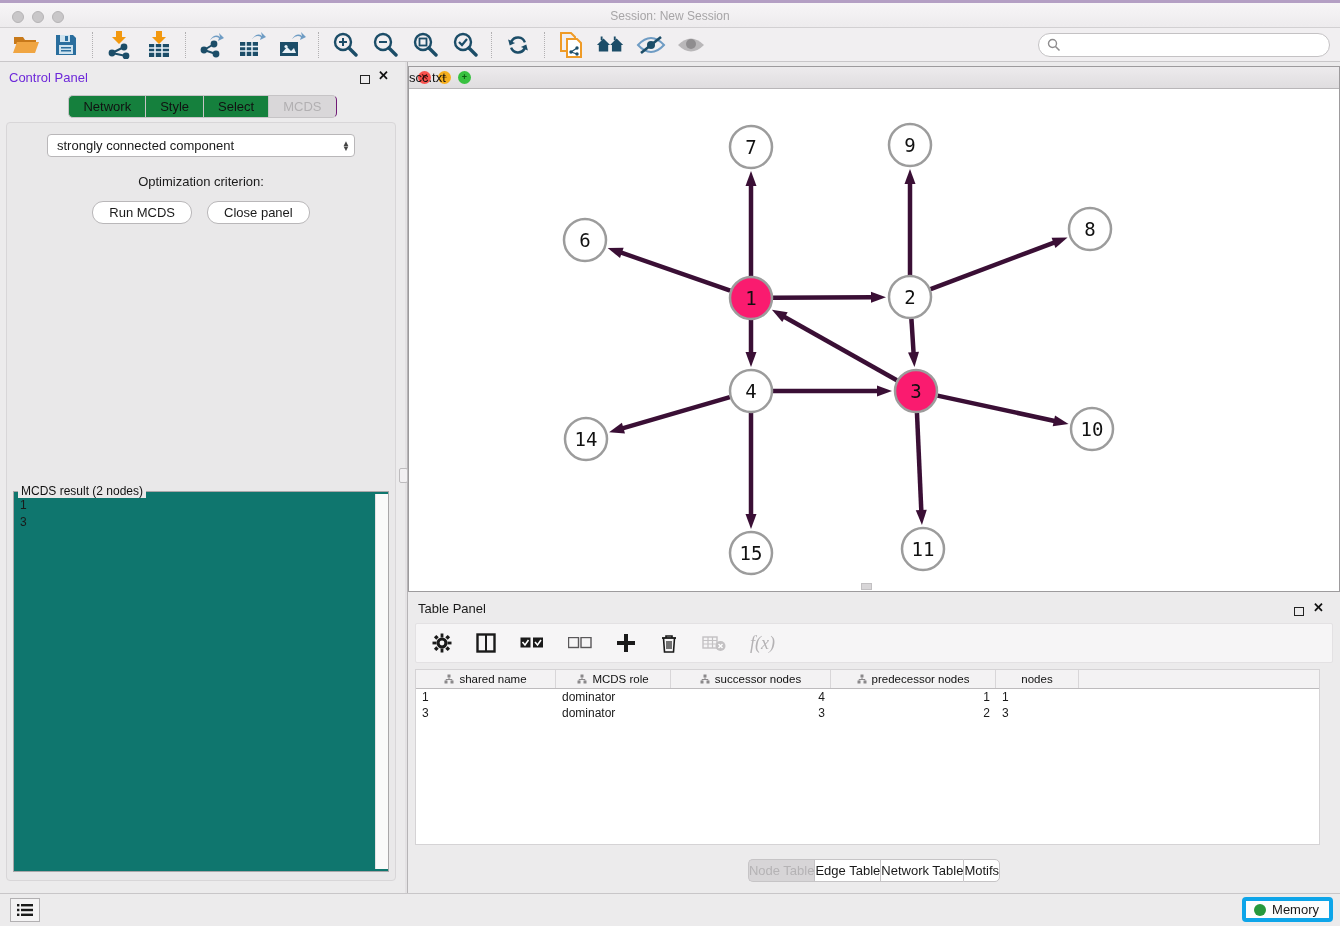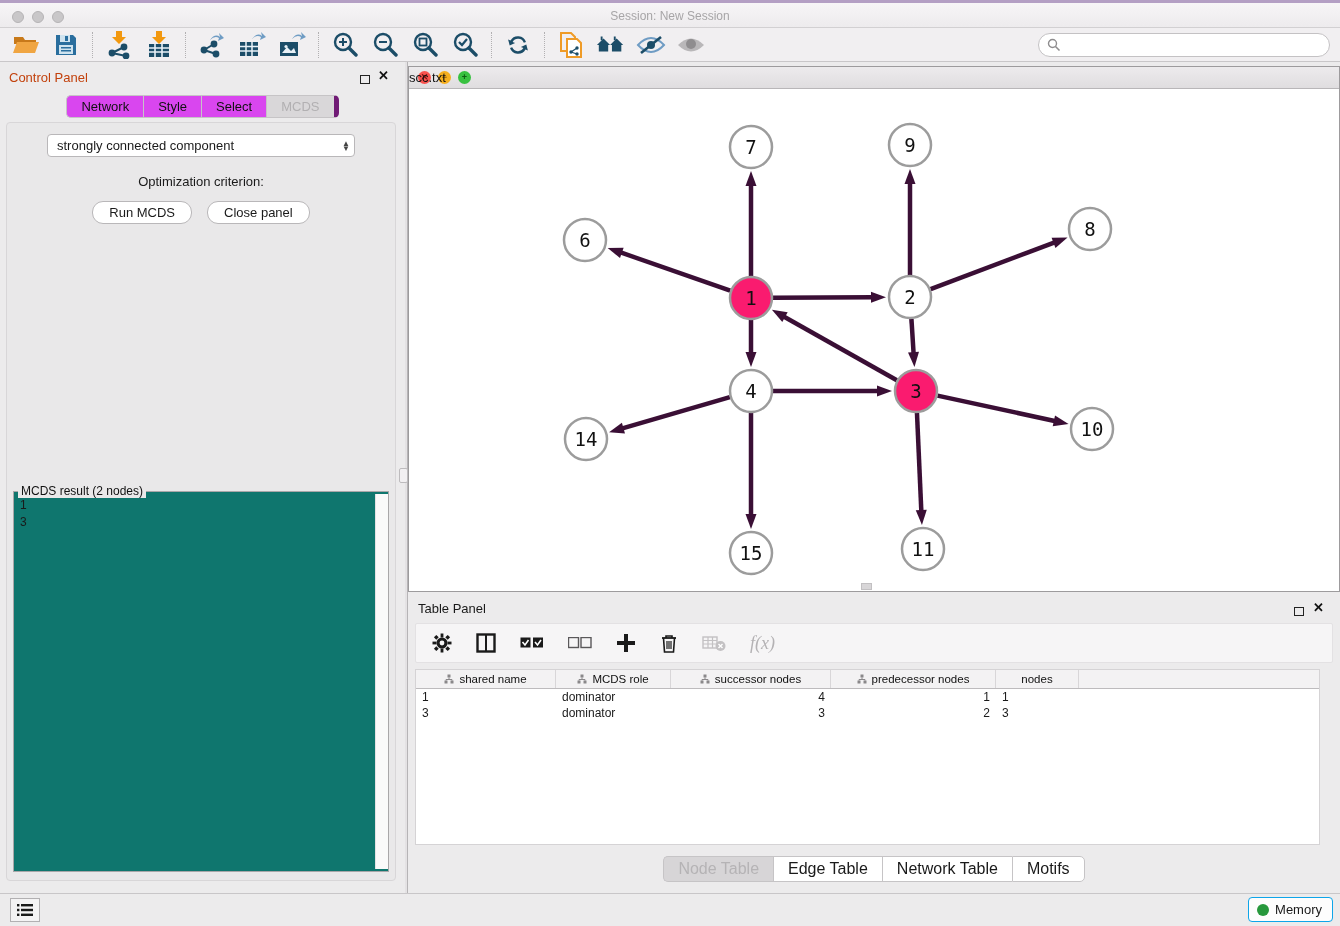--- a/index.html
+++ b/index.html
@@ -21,27 +21,27 @@
     background:#f1eff1; border-bottom:1px solid #c9c7c9; display:flex; align-items:center; }
   .tb-btn { width:30px; height:28px; margin:0 5px; display:flex; align-items:center; justify-content:center; }
   .tb-sep { width:1px; height:26px; margin:0 6px; border-left:1px dotted #b2b0b2; }
   #search-box { position:absolute; right:10px; top:5px; width:292px; height:24px;
     background:#fff; border:1px solid #c4c2c4; border-radius:12px; display:flex; align-items:center; padding-left:8px; }
   #search-box input { border:none; outline:none; flex:1; font-size:12px; background:transparent; }
 
   
   #control-panel { position:absolute; left:0; top:62px; width:405px; height:831px; background:#ecebec; }
   #cp-header { position:absolute; left:0; top:0; width:100%; height:28px; }
-  #cp-title { position:absolute; left:9px; top:8px; font-size:13px; color:#c2410c; }
+  #cp-title { position:absolute; left:9px; top:8px; font-size:13px; color:#6d28d9; }
   .panel-float { width:10px; height:9px; border:1.5px solid #222; display:inline-block; }
   .panel-close { font-size:13px; font-weight:bold; color:#111; line-height:10px; }
   #cp-tabs { position:absolute; left:0; top:33px; width:100%; display:flex; justify-content:center; }
-  .cp-tab { font-size:13px; padding:3px 14px; background:#d946ef; border:1px solid #c6c4c6; border-right:none; color:#111; }
+  .cp-tab { font-size:13px; padding:3px 14px; background:#15803d; border:1px solid #c6c4c6; border-right:none; color:#111; }
   .cp-tab:first-child { border-radius:5px 0 0 5px; }
-  .cp-tab:last-child { border-radius:0 5px 5px 0; border-right:5px solid #701a75; }
+  .cp-tab:last-child { border-radius:0 5px 5px 0; border-right:1px solid #701a75; }
   .cp-tab.active { background:#d9d7d9; color:#b2b0b2; }
   #cp-body { position:absolute; left:6px; right:9px; top:60px; bottom:12px;
     background:#e9e8e9; border:1px solid #d8d6d8; border-radius:4px; }
   #opt-label { margin-top:17px; text-align:center; font-size:13px; }
   #opt-select { margin:11px auto 0; width:308px; height:23px; background:#fff;
     border:1px solid #b9b7b9; border-radius:4px; display:flex; align-items:center; padding:0 4px 0 9px; }
   #opt-select span.val { flex:1; font-size:13px; }
   .stepper { display:flex; flex-direction:column; align-items:center; line-height:5px; font-size:8px; color:#444; }
   #cp-buttons { margin-top:12px; display:flex; justify-content:center; gap:15px; }
   .cp-btn { height:23px; padding:0 16px; background:#fff; border:1px solid #b9b7b9;
@@ -81,32 +81,32 @@
   #fx-label { font-family:"Liberation Serif", serif; font-style:italic; font-size:18px; color:#b4b2b4; }
   #tp-table { position:absolute; left:7px; right:20px; top:74px; height:176px; background:#fff;
     border:1px solid #d5d3d5; overflow:hidden; }
   #tp-head { display:flex; height:19px; border-bottom:1px solid #bdbbbd; background:#f3f2f3; }
   .th { display:flex; align-items:center; justify-content:center; gap:5px; font-size:11.5px;
     border-right:1px solid #d8d6d8; color:#111; }
   .tr { display:flex; height:16px; font-size:12px; align-items:center; }
   .td { padding:0 6px; overflow:hidden; white-space:nowrap; }
   .td.num { text-align:right; }
   #tp-tabs { position:absolute; left:0; bottom:8px; width:100%; display:flex; justify-content:center; }
-  .tp-tab { font-size:16px; padding:3px 14px; background:#fff; border:1px solid #c6c4c6; border-right:none; }
+  .tp-tab { font-size:13px; padding:3px 0; background:#fff; border:1px solid #c6c4c6; border-right:none; }
   .tp-tab:first-child { border-radius:5px 0 0 5px; }
   .tp-tab:last-child { border-radius:0 5px 5px 0; border-right:1px solid #c6c4c6; }
   .tp-tab.active { background:#d7d5d7; color:#b5b3b5; }
 
   
   #statusbar { position:absolute; left:0; top:893px; width:1340px; height:33px;
     background:#ecebec; border-top:1px solid #c8c6c8; }
   #sb-list-btn { position:absolute; left:10px; top:4px; width:30px; height:24px;
     background:#f4f3f4; border:1px solid #b2b0b2; display:flex; align-items:center; justify-content:center; }
   #memory-btn { position:absolute; right:7px; top:3px; height:25px; padding:0 10px 0 8px;
-    background:#fdfdfd; border:1px solid #0ea5e9; border-radius:4px; display:flex; align-items:center; gap:6px; font-size:13px; }
+    background:#fdfdfd; border:4px solid #0ea5e9; border-radius:4px; display:flex; align-items:center; gap:6px; font-size:13px; }
   #memory-dot { width:12px; height:12px; border-radius:50%; background:#27983c; }
 </style>
 </head>
 <body>
 
 <div id="titlebar">
   <span class="tl-dot" style="left:12px"></span>
   <span class="tl-dot" style="left:32px"></span>
   <span class="tl-dot" style="left:52px"></span>
   <div id="win-title">Session: New Session</div>

